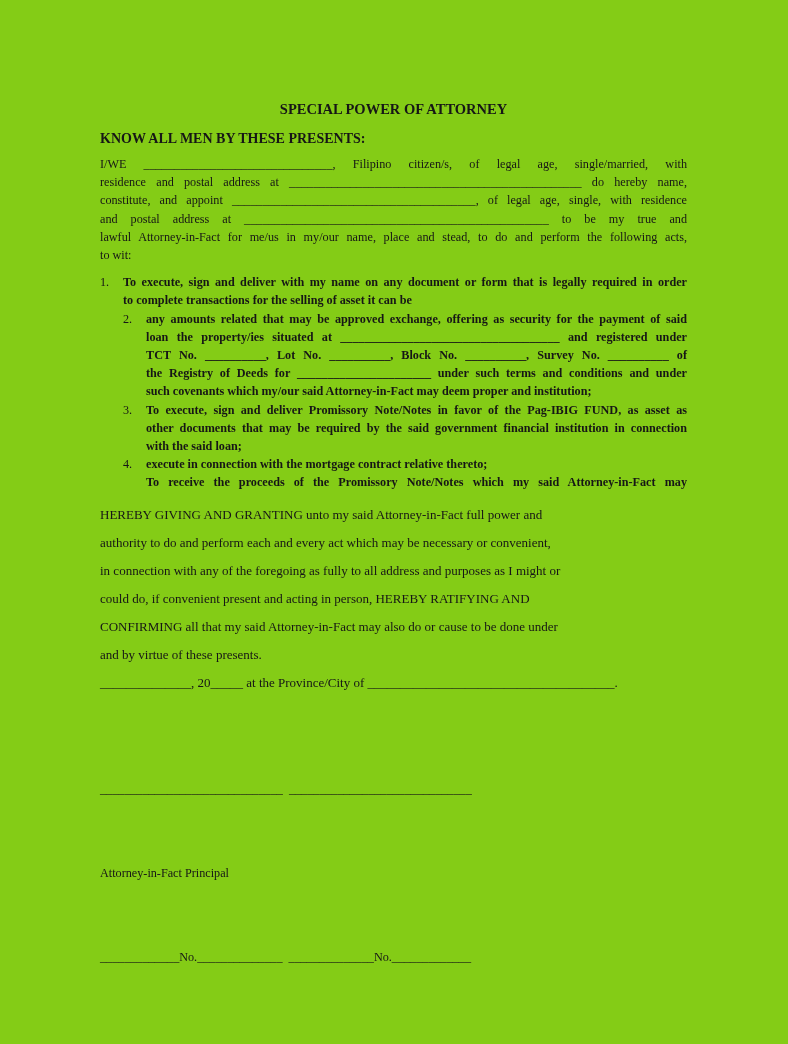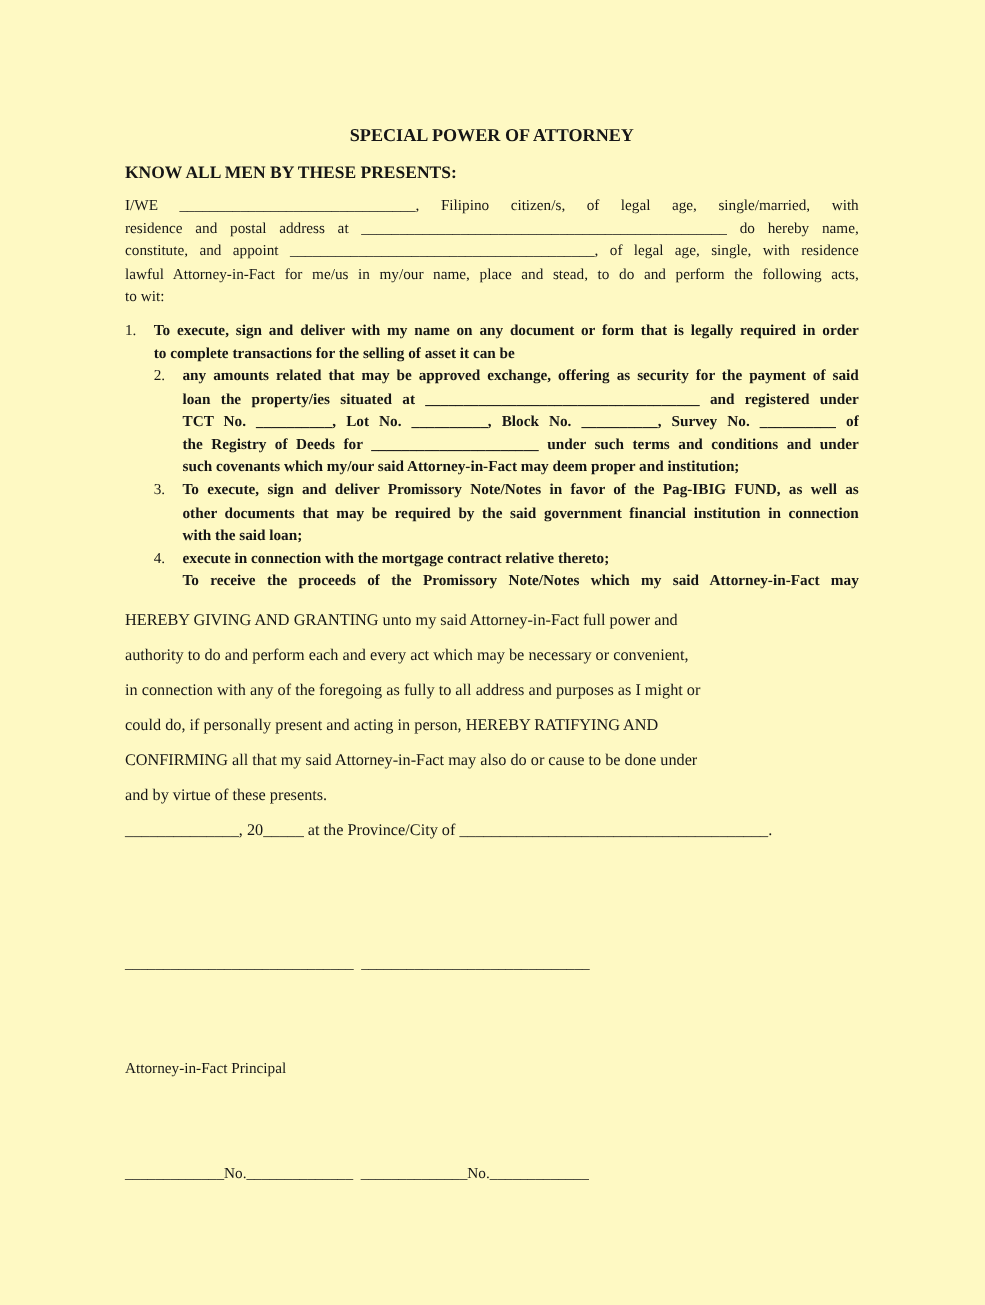--- a/index.html
+++ b/index.html
@@ -1,20 +1,20 @@
 <!DOCTYPE html>
 <html><head>
 <meta charset="utf-8">
 <style>
   html,body { margin:0; padding:0; background:#ffffff; }
   .page {
     position:relative;
     width:788px;
     height:1044px;
-    background:#fef9c3;
+    background:#84cc16;
     font-family:"Liberation Serif","DejaVu Serif",serif;
     color:#161616;
     overflow:hidden;
   }
   .content {
     position:absolute;
     left:100px;
     top:101px;
     width:587px;
   }
@@ -68,20 +68,21 @@
   <div class="content">
 
     <div class="doc-title">SPECIAL POWER OF ATTORNEY</div>
 
     <div class="opening-heading">KNOW ALL MEN BY THESE PRESENTS:</div>
 
     <div class="para">
       <div class="ln just">I/WE _______________________________, Filipino citizen/s, of legal age, single/married, with</div>
       <div class="ln just">residence and postal address at ________________________________________________ do hereby name,</div>
       <div class="ln just">constitute, and appoint ________________________________________, of legal age, single, with residence</div>
+      <div class="ln just">and postal address at __________________________________________________ to be my true and</div>
       <div class="ln just">lawful Attorney-in-Fact for me/us in my/our name, place and stead, to do and perform the following acts,</div>
       <div class="ln">to wit:</div>
     </div>
 
     <div class="acts-list">
 
       <div class="item">
         <span class="num">1.</span>
         <div class="ibody">
           <div class="ln just">To execute, sign and deliver with my name on any document or form that is legally required in order</div>
@@ -96,41 +97,41 @@
           <div class="ln just">loan the property/ies situated at ____________________________________ and registered under</div>
           <div class="ln just">TCT No. __________, Lot No. __________, Block No. __________, Survey No. __________ of</div>
           <div class="ln just">the Registry of Deeds for ______________________ under such terms and conditions and under</div>
           <div class="ln">such covenants which my/our said Attorney-in-Fact may deem proper and institution;</div>
         </div>
       </div>
 
       <div class="item nested">
         <span class="num">3.</span>
         <div class="ibody">
-          <div class="ln just">To execute, sign and deliver Promissory Note/Notes in favor of the Pag-IBIG FUND, as well as</div>
+          <div class="ln just">To execute, sign and deliver Promissory Note/Notes in favor of the Pag-IBIG FUND, as asset as</div>
           <div class="ln just">other documents that may be required by the said government financial institution in connection</div>
           <div class="ln">with the said loan;</div>
         </div>
       </div>
 
       <div class="item nested">
         <span class="num">4.</span>
         <div class="ibody">
           <div class="ln">execute in connection with the mortgage contract relative thereto;</div>
           <div class="ln just">To receive the proceeds of the Promissory Note/Notes which my said Attorney-in-Fact may</div>
         </div>
       </div>
 
     </div>
 
     <div class="ds granting">
       <div>HEREBY GIVING AND GRANTING unto my said Attorney-in-Fact full power and</div>
       <div>authority to do and perform each and every act which may be necessary or convenient,</div>
       <div>in connection with any of the foregoing as fully to all address and purposes as I might or</div>
-      <div>could do, if personally present and acting in person, HEREBY RATIFYING AND</div>
+      <div>could do, if convenient present and acting in person, HEREBY RATIFYING AND</div>
       <div>CONFIRMING all that my said Attorney-in-Fact may also do or cause to be done under</div>
       <div>and by virtue of these presents.</div>
     </div>
 
     <div class="ds">
       <div>______________, 20_____ at the Province/City of ______________________________________.</div>
     </div>
 
     <div class="sig-block">
       <div>______________________________  ______________________________</div>

